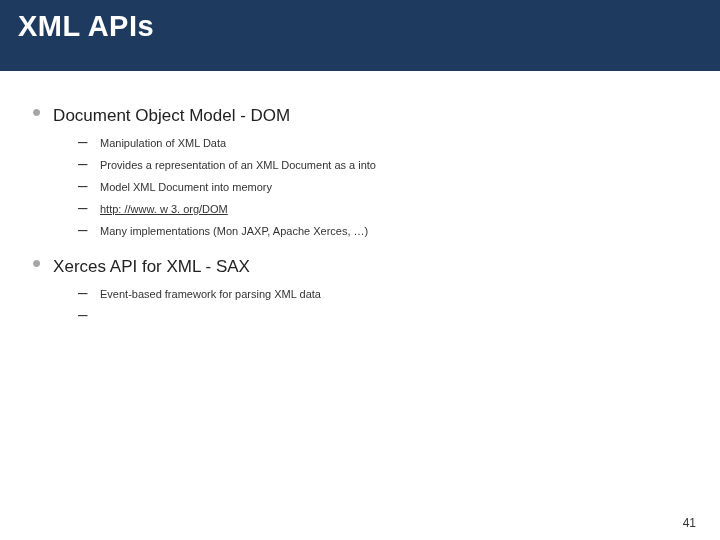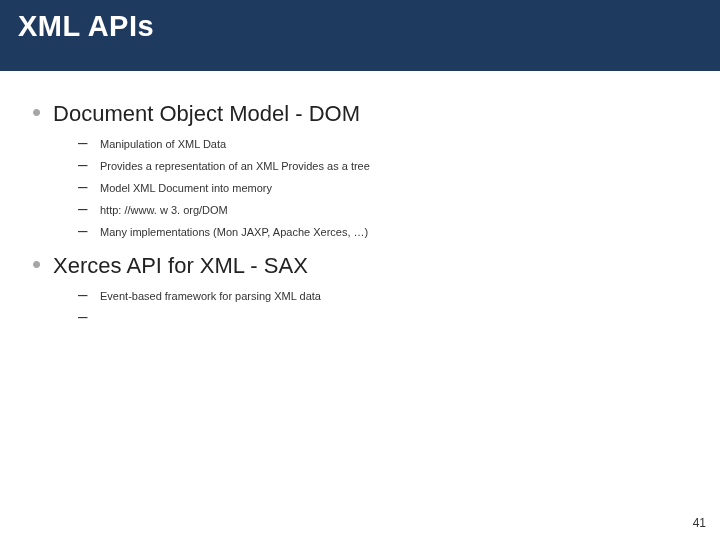--- a/index.html
+++ b/index.html
@@ -5,27 +5,27 @@
   * { margin: 0; padding: 0; box-sizing: border-box; }
   html, body { width: 720px; height: 540px; font-family: Verdana, Geneva, sans-serif; background: #fff; overflow: hidden; }
   .slide { width: 720px; height: 540px; position: relative; background: #fff; }
   .title-band { background: #1f3a5f; padding: 10px 0 28px 18px; }
   .title-text { color: #fff; font-weight: bold; font-size: 29px; letter-spacing: 0.5px; }
   .content { padding: 28px 28px 0 32px; }
   .l1 { list-style: none; }
   .l1-item { margin-bottom: 10px; }
   .l1-row { display: flex; align-items: baseline; }
   .l1-bullet { color: #a6a6a6; font-size: 26px; line-height: 1; margin-right: 12px; }
-  .l1-text { color: #222; font-size: 22px; }
+  .l1-text { color: #222; font-size: 17px; }
   .l2 { list-style: none; margin: 6px 0 10px 46px; }
   .l2-row { display: flex; align-items: baseline; margin-bottom: 2px; }
   .l2-dash { color: #333; font-size: 17px; margin-right: 10px; min-width: 12px; }
   .l2-text { color: #333; font-size: 11px; }
-  .link { color: #333; }
-  .page-num { position: absolute; right: 14px; bottom: 10px; font-size: 12px; color: #333; }
+  .link { text-decoration: underline; color: #333; }
+  .page-num { position: absolute; right: 24px; bottom: 10px; font-size: 12px; color: #333; }
 </style>
 </head>
 <body>
 
 <div class="slide">
   <div class="title-band">
     <div class="title-text">XML APIs</div>
   </div>
 
   <div class="content">
@@ -36,21 +36,21 @@
           <span class="l1-bullet">•</span>
           <span class="l1-text">Document Object Model - DOM</span>
         </div>
         <ul class="l2">
           <li class="l2-row">
             <span class="l2-dash">–</span>
             <span class="l2-text">Manipulation of XML Data</span>
           </li>
           <li class="l2-row">
             <span class="l2-dash">–</span>
-            <span class="l2-text">Provides a representation of an XML Provides as a tree</span>
+            <span class="l2-text">Provides a representation of an XML Document as a into</span>
           </li>
           <li class="l2-row">
             <span class="l2-dash">–</span>
             <span class="l2-text">Model XML Document into memory</span>
           </li>
           <li class="l2-row">
             <span class="l2-dash">–</span>
             <span class="l2-text link">http: //www. w 3. org/DOM</span>
           </li>
           <li class="l2-row">

